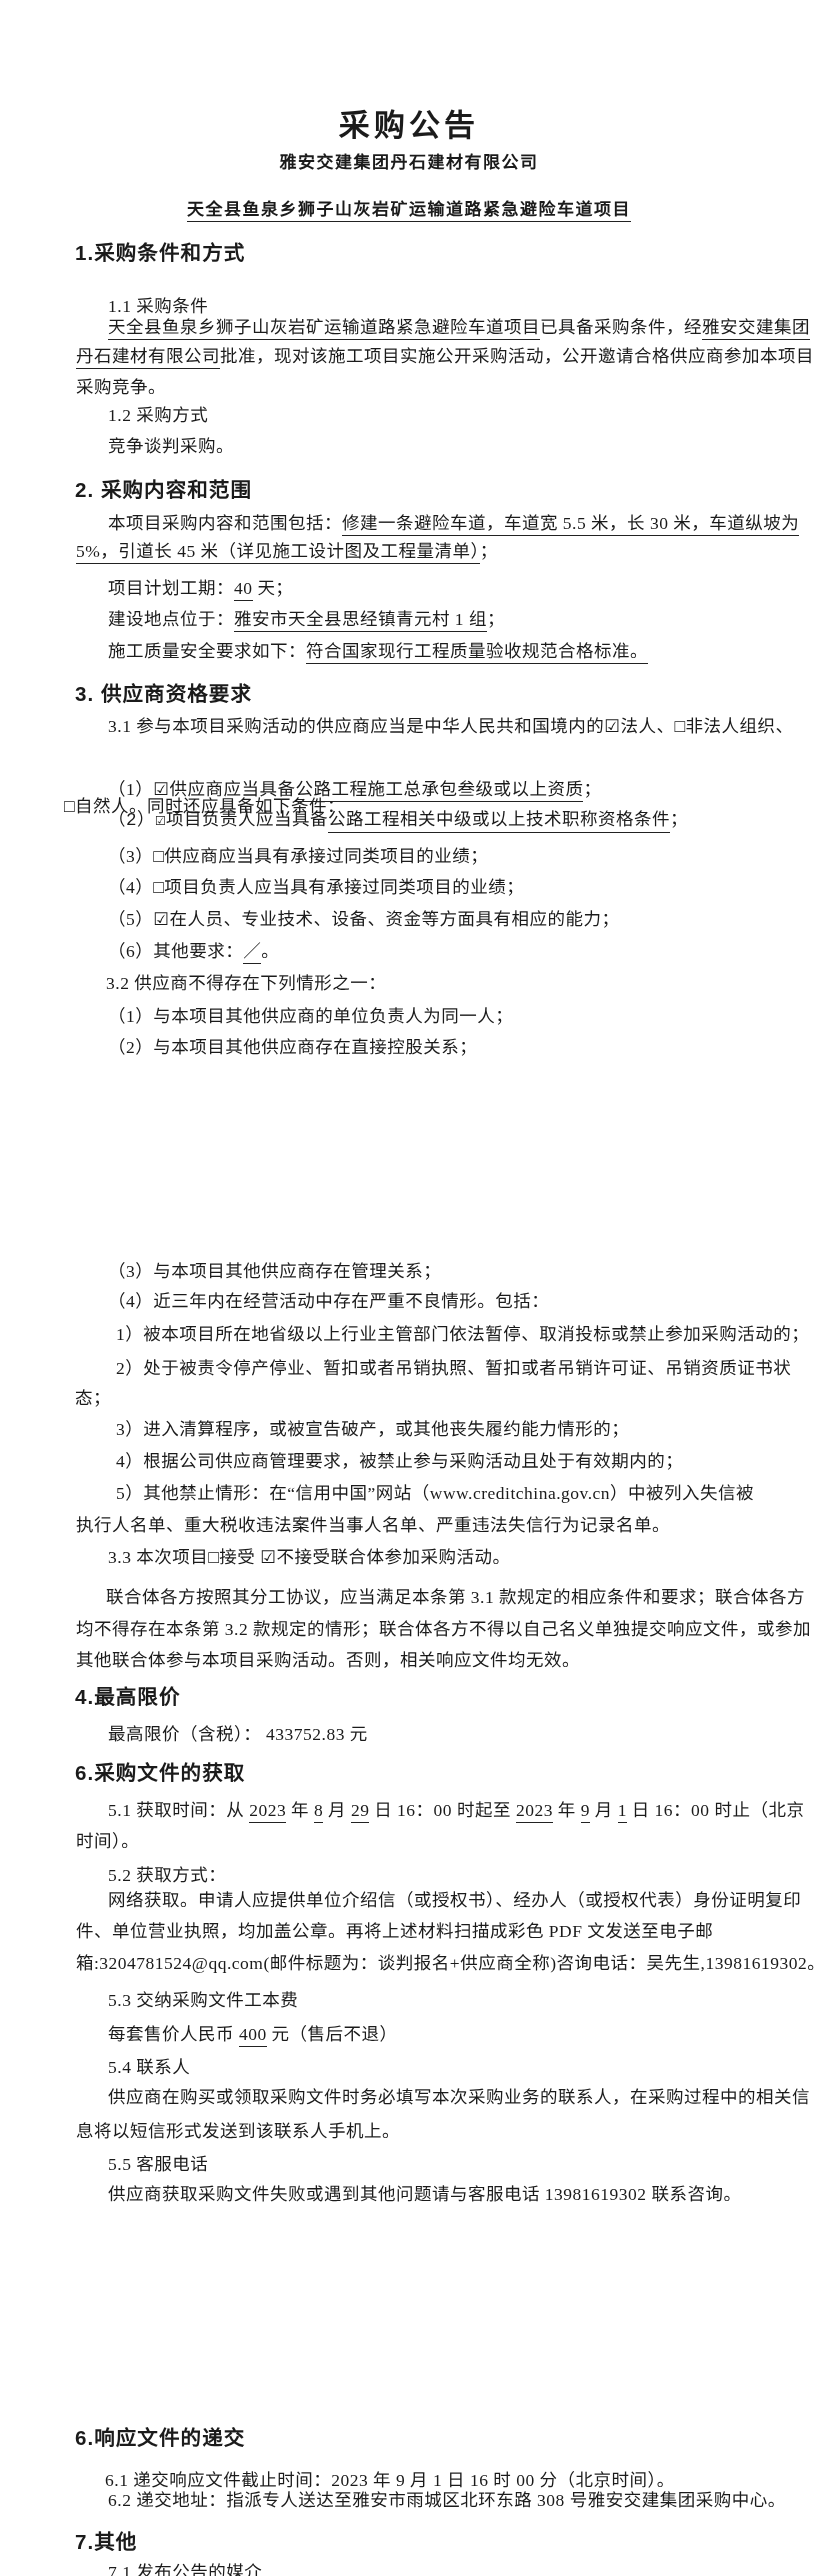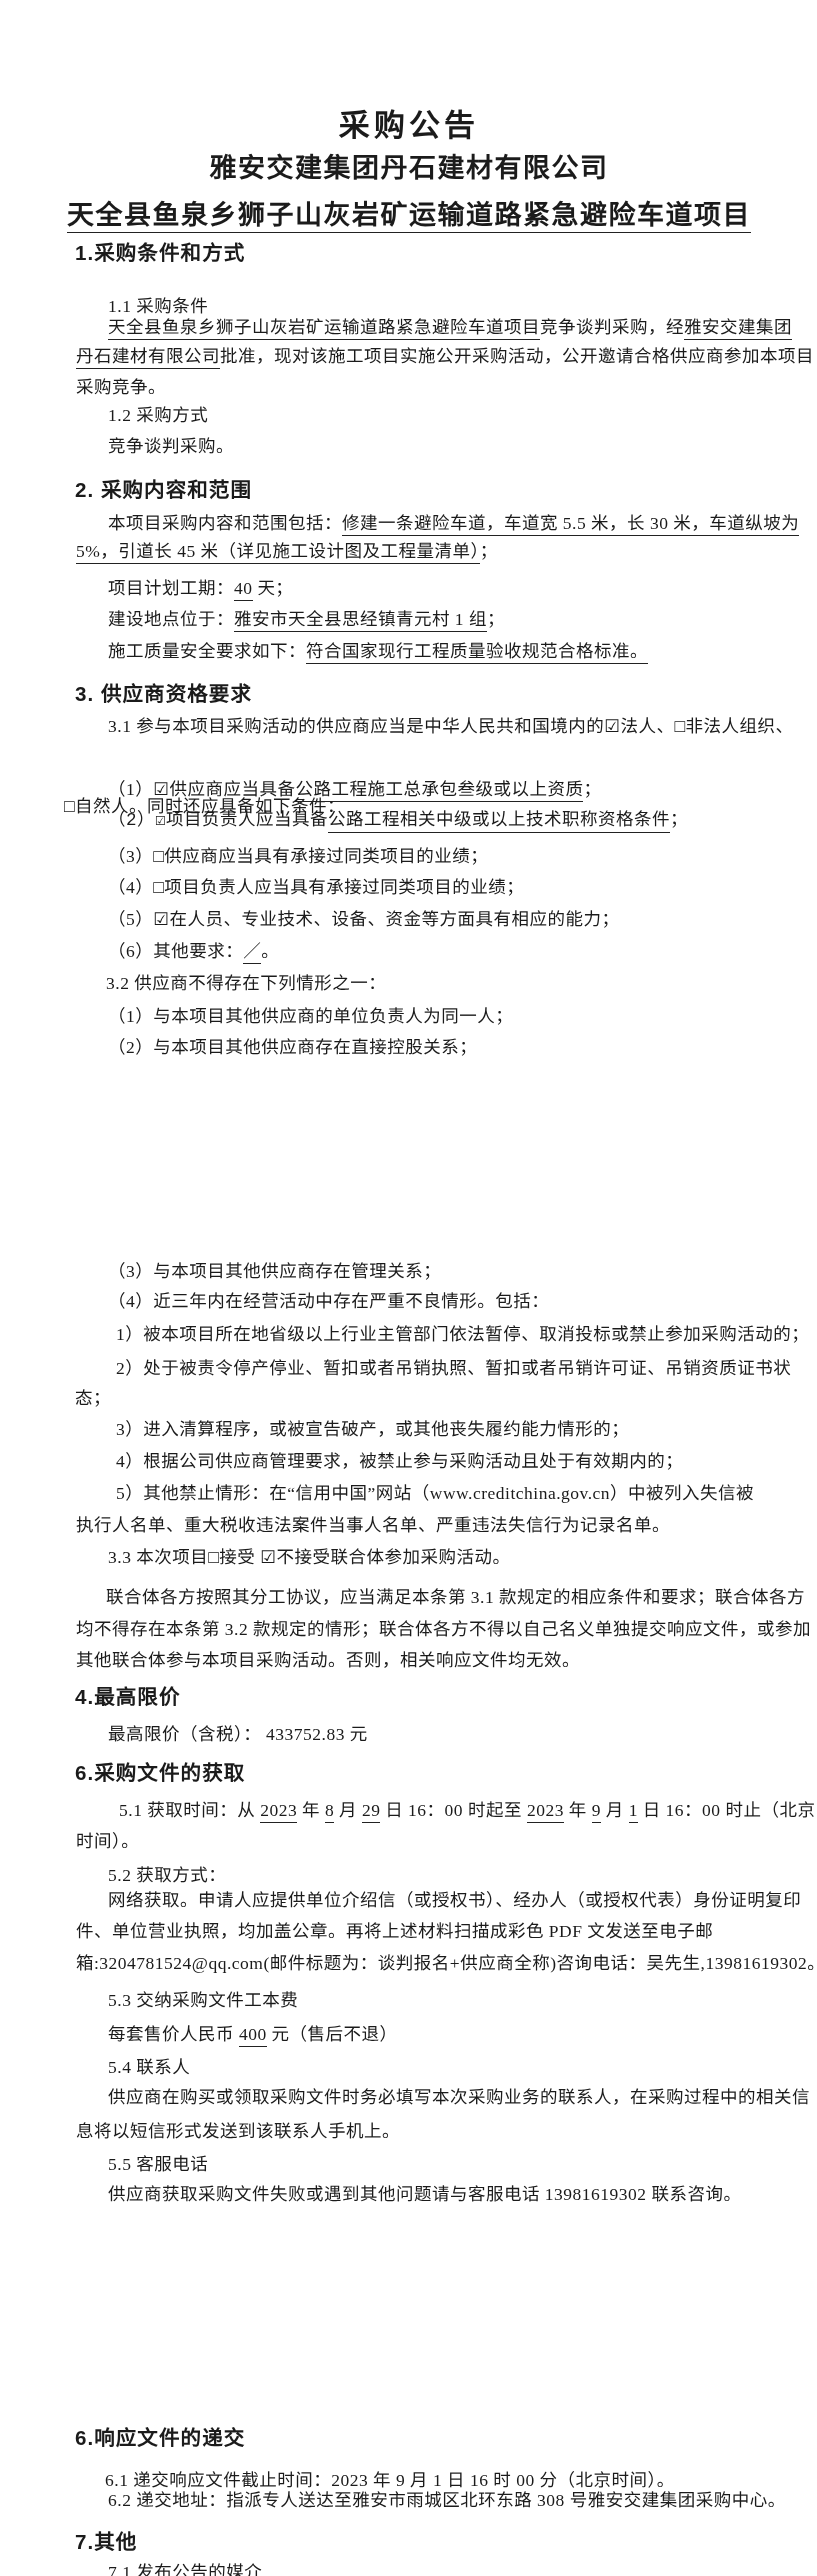--- a/index.html
+++ b/index.html
@@ -2,35 +2,35 @@
 <html lang="zh-CN" style="font-size:8.2px"><head>
 <meta charset="utf-8">
 <style>
   html,body{margin:0;padding:0;background:#ffffff;}
   .page{position:relative;width:818px;height:3467px;background:#ffffff;overflow:hidden;
         font-family:"Liberation Serif","DejaVu Serif",serif;color:#1b1b1b;}
   .line{position:absolute;white-space:nowrap;color:#1b1b1b;line-height:1.25;}
   .b{font-family:"Liberation Serif","DejaVu Serif",serif;font-size:17.5px;letter-spacing:0.5px;}
   .h2{font-family:"Liberation Sans","DejaVu Sans",sans-serif;font-weight:bold;font-size:20.6px;letter-spacing:1px;}
   .t1{font-family:"Liberation Sans","DejaVu Sans",sans-serif;font-weight:bold;font-size:31px;left:0;width:100%;text-align:center;letter-spacing:4.1px;}
-  .t2{font-family:"Liberation Sans","DejaVu Sans",sans-serif;font-weight:bold;font-size:27px;left:0;width:100%;text-align:center;letter-spacing:1.5px;}
+  .t2{font-family:"Liberation Sans","DejaVu Sans",sans-serif;font-weight:bold;font-size:17px;left:0;width:100%;text-align:center;letter-spacing:1.5px;}
   .u{border-bottom:1.3px solid #222;padding-bottom:1.5px;}
 </style>
 </head>
 <body>
 
 <div class="page">
 
   <div>
       <div class="line t1" style="top: 107px;"><span>采购公告</span></div>
       <div class="line t2" style="top: 152px;"><span>雅安交建集团丹石建材有限公司</span></div>
       <div class="line t2" style="top: 199px;"><span class="u">天全县鱼泉乡狮子山灰岩矿运输道路紧急避险车道项目</span></div>
       <div class="line h2" style="top: 240px; left: 75px;"><span>1.采购条件和方式</span></div>
       <div class="line b" style="top: 296px; left: 108px;"><span>1.1 采购条件</span></div>
-      <div class="line b" style="top: 317px; left: 108px;"><span class="u">天全县鱼泉乡狮子山灰岩矿运输道路紧急避险车道项目</span><span>竞争谈判采购，经</span><span class="u">雅安交建集团</span></div>
+      <div class="line b" style="top: 317px; left: 108px;"><span class="u">天全县鱼泉乡狮子山灰岩矿运输道路紧急避险车道项目</span><span>已具备采购条件，经</span><span class="u">雅安交建集团</span></div>
       <div class="line b" style="top: 346px; left: 76px;"><span class="u">丹石建材有限公司</span><span>批准，现对该施工项目实施公开采购活动，公开邀请合格供应商参加本项目</span></div>
       <div class="line b" style="top: 377px; left: 76px;"><span>采购竞争。</span></div>
       <div class="line b" style="top: 405px; left: 108px;"><span>1.2 采购方式</span></div>
       <div class="line b" style="top: 436px; left: 108px;"><span>竞争谈判采购。</span></div>
       <div class="line h2" style="top: 477px; left: 75px;"><span>2. 采购内容和范围</span></div>
       <div class="line b" style="top: 513px; left: 108px;"><span>本项目采购内容和范围包括：</span><span class="u">修建一条避险车道，车道宽 5.5 米，长 30 米，车道纵坡为</span></div>
       <div class="line b" style="top: 541px; left: 76px;"><span class="u">5%，引道长 45 米（详见施工设计图及工程量清单）</span><span>；</span></div>
       <div class="line b" style="top: 578px; left: 108px;"><span>项目计划工期：</span><span class="u">40</span><span> 天；</span></div>
       <div class="line b" style="top: 609px; left: 108px;"><span>建设地点位于：</span><span class="u">雅安市天全县思经镇青元村 1 组</span><span>；</span></div>
       <div class="line b" style="top: 641px; left: 108px;"><span>施工质量安全要求如下：</span><span class="u">符合国家现行工程质量验收规范合格标准。</span></div>
@@ -55,21 +55,21 @@
       <div class="line b" style="top: 1451px; left: 116px;"><span>4）根据公司供应商管理要求，被禁止参与采购活动且处于有效期内的；</span></div>
       <div class="line b" style="top: 1483px; left: 116px;"><span>5）其他禁止情形：在“信用中国”网站（www.creditchina.gov.cn）中被列入失信被</span></div>
       <div class="line b" style="top: 1515px; left: 76px;"><span>执行人名单、重大税收违法案件当事人名单、严重违法失信行为记录名单。</span></div>
       <div class="line b" style="top: 1547px; left: 108px;"><span>3.3 本次项目□接受 ☑不接受联合体参加采购活动。</span></div>
       <div class="line b" style="top: 1587px; left: 106px;"><span>联合体各方按照其分工协议，应当满足本条第 3.1 款规定的相应条件和要求；联合体各方</span></div>
       <div class="line b" style="top: 1619px; left: 76px;"><span>均不得存在本条第 3.2 款规定的情形；联合体各方不得以自己名义单独提交响应文件，或参加</span></div>
       <div class="line b" style="top: 1650px; left: 76px;"><span>其他联合体参与本项目采购活动。否则，相关响应文件均无效。</span></div>
       <div class="line h2" style="top: 1684px; left: 75px;"><span>4.最高限价</span></div>
       <div class="line b" style="top: 1724px; left: 108px;"><span>最高限价（含税）： 433752.83 元</span></div>
       <div class="line h2" style="top: 1760px; left: 75px;"><span>6.采购文件的获取</span></div>
-      <div class="line b" style="top: 1800px; left: 108px; margin-left: 11px;"><span>5.1 获取时间：从 </span><span class="u">2023</span><span> 年 </span><span class="u">8</span><span> 月 </span><span class="u">29</span><span> 日 16：00 时起至 </span><span class="u">2023</span><span> 年 </span><span class="u">9</span><span> 月 </span><span class="u">1</span><span> 日 16：00 时止（北京</span></div>
+      <div class="line b" style="top: 1800px; left: 108px;"><span>5.1 获取时间：从 </span><span class="u">2023</span><span> 年 </span><span class="u">8</span><span> 月 </span><span class="u">29</span><span> 日 16：00 时起至 </span><span class="u">2023</span><span> 年 </span><span class="u">9</span><span> 月 </span><span class="u">1</span><span> 日 16：00 时止（北京</span></div>
       <div class="line b" style="top: 1831px; left: 76px;"><span>时间）。</span></div>
       <div class="line b" style="top: 1865px; left: 108px;"><span>5.2 获取方式：</span></div>
       <div class="line b" style="top: 1890px; left: 108px;"><span>网络获取。申请人应提供单位介绍信（或授权书）、经办人（或授权代表）身份证明复印</span></div>
       <div class="line b" style="top: 1921px; left: 76px;"><span>件、单位营业执照，均加盖公章。再将上述材料扫描成彩色 PDF 文发送至电子邮</span></div>
       <div class="line b" style="top: 1953px; left: 76px;"><span>箱:3204781524@qq.com(邮件标题为：谈判报名+供应商全称)咨询电话：吴先生,13981619302。</span></div>
       <div class="line b" style="top: 1990px; left: 108px;"><span>5.3 交纳采购文件工本费</span></div>
       <div class="line b" style="top: 2024px; left: 108px;"><span>每套售价人民币 </span><span class="u">400</span><span> 元（售后不退）</span></div>
       <div class="line b" style="top: 2057px; left: 108px;"><span>5.4 联系人</span></div>
       <div class="line b" style="top: 2087px; left: 108px;"><span>供应商在购买或领取采购文件时务必填写本次采购业务的联系人，在采购过程中的相关信</span></div>
       <div class="line b" style="top: 2121px; left: 76px;"><span>息将以短信形式发送到该联系人手机上。</span></div>

